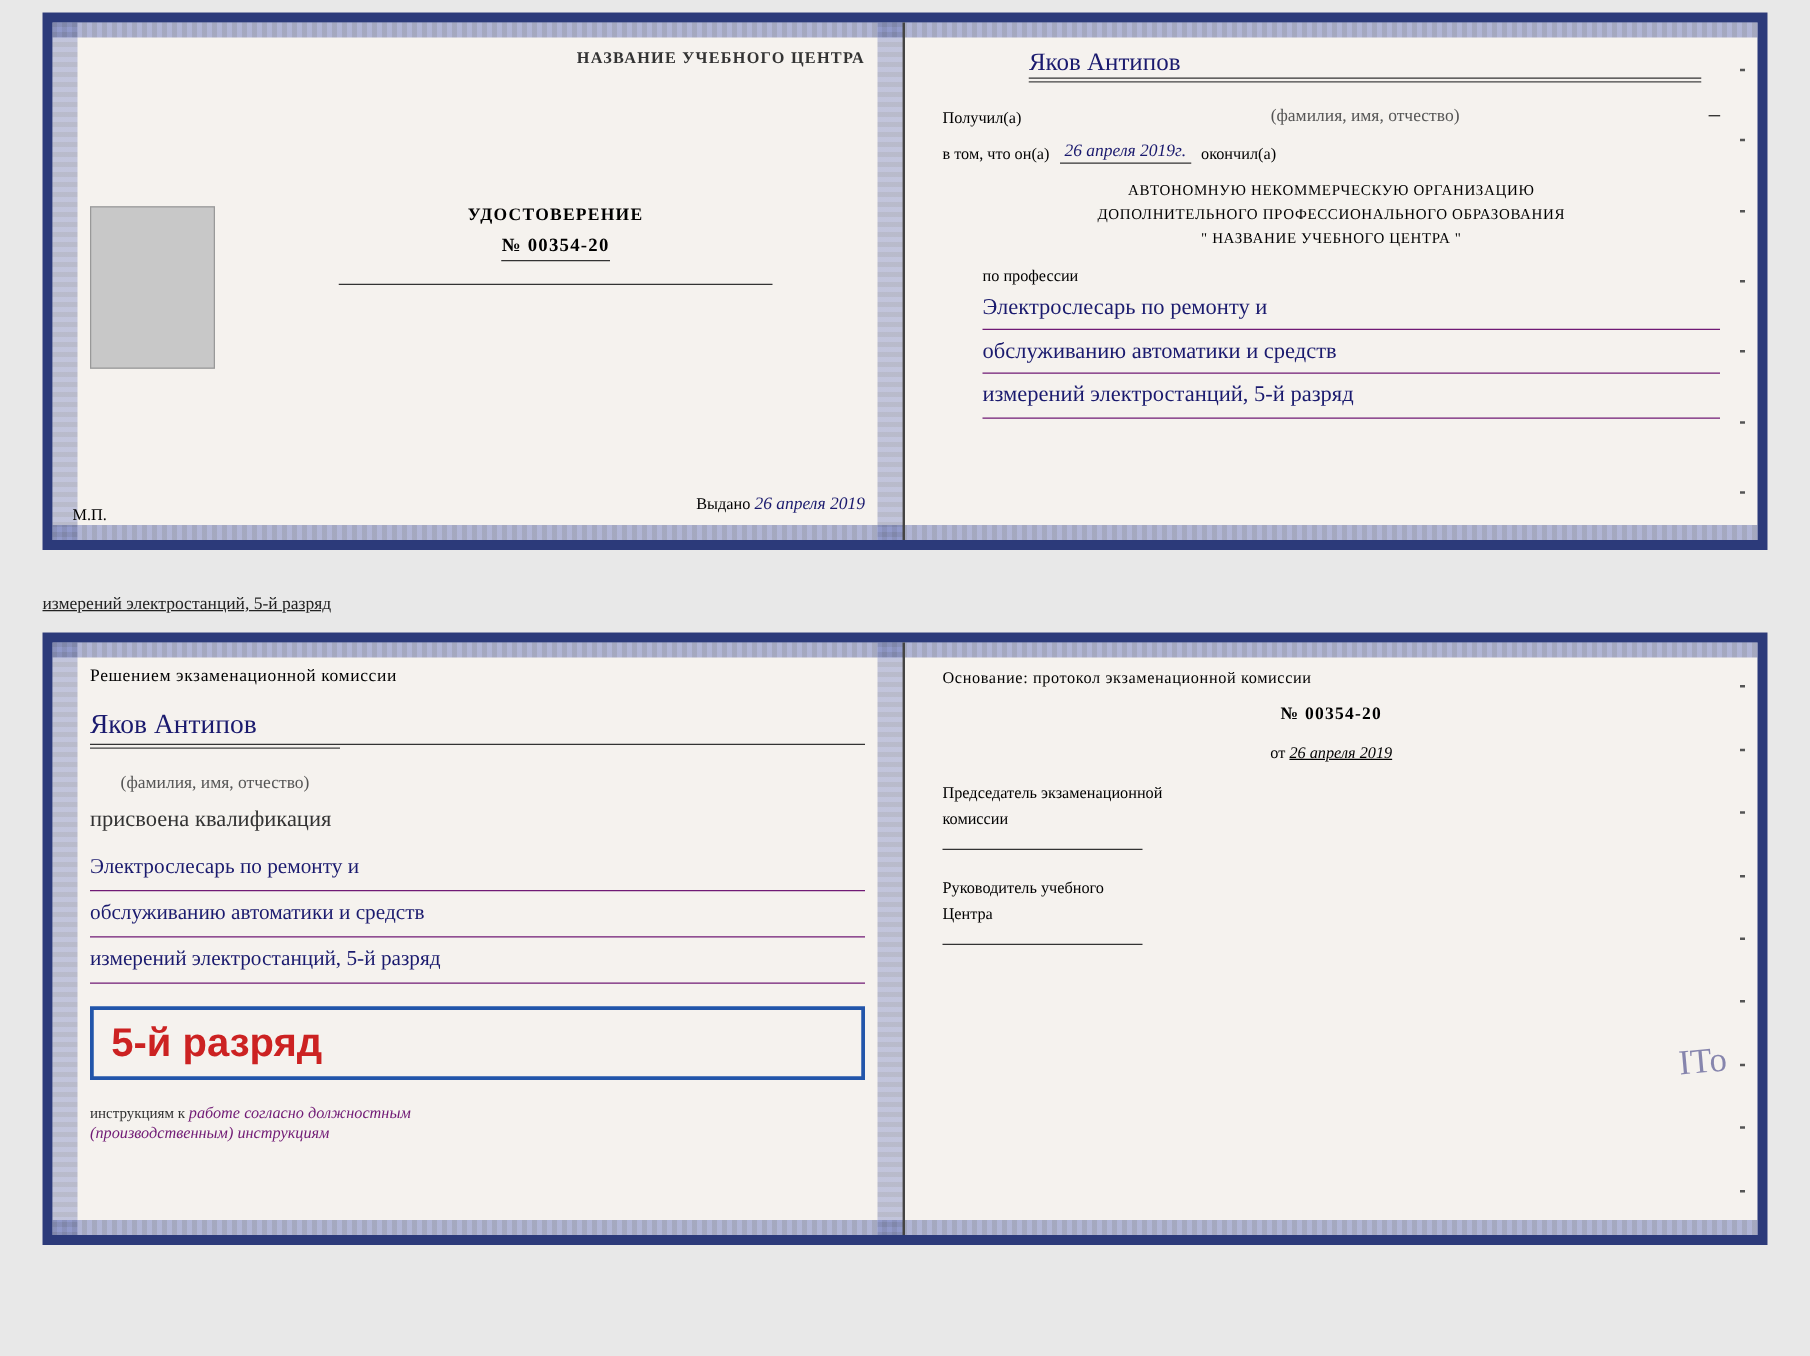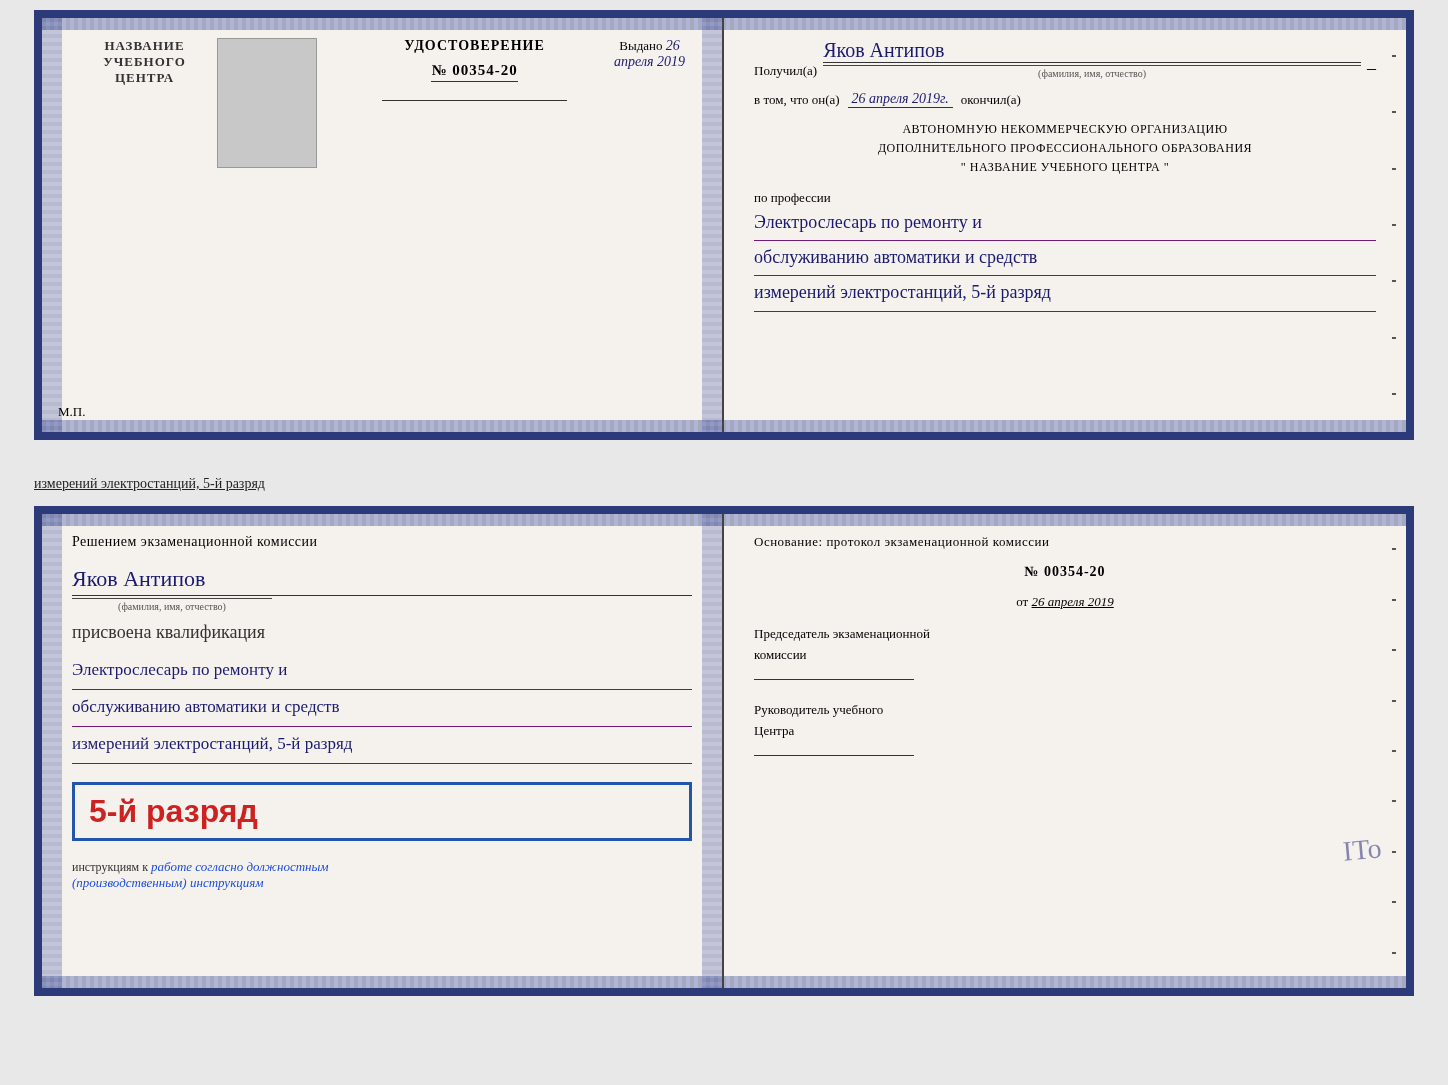--- a/index.html
+++ b/index.html
@@ -23,22 +23,22 @@
       background: #f5f2ee;
       min-height: 430px;
       position: relative;
     }
 
     .doc-left {
       width: 50%;
       border-right: 2px solid #444;
       padding: 20px 30px;
       display: flex;
-      flex-direction: row;
-      align-items: flex-start;
+      flex-direction: column;
+      align-items: flex-end;
       justify-content: space-between;
       position: relative;
     }
 
     .doc-right {
       width: 50%;
       padding: 20px 30px 10px 30px;
       display: flex;
       flex-direction: column;
       gap: 12px;
@@ -125,25 +125,25 @@
     .handwritten-name {
       font-family: 'Segoe Script', 'Brush Script MT', cursive;
       font-size: 20px;
       color: #1a1a6e;
       border-bottom: 1px solid #333;
       flex: 1;
       line-height: 1.2;
     }
 
     .fio-label {
-      font-size: 10px;
+      font-size: 14px;
       text-align: center;
       color: #555;
       border-top: 1px solid #444;
-      padding-top: 2px;
+      padding-top: 20px;
       margin-top: 2px;
     }
 
     .name-block {
       display: flex;
       flex-direction: column;
       flex: 1;
     }
 
     .date-line-row {
@@ -164,20 +164,21 @@
 
     .org-block {
       text-align: center;
       font-size: 12px;
       letter-spacing: 0.5px;
       line-height: 1.6;
     }
 
     .profession-block {
       font-size: 13px;
+      margin-left: 32px;
     }
 
     .handwritten-profession {
       font-family: 'Segoe Script', 'Brush Script MT', cursive;
       font-size: 18px;
       color: #1a1a6e;
       line-height: 1.8;
     }
 
     .underlined-hand {
@@ -317,21 +318,21 @@
 
     .allowed-work {
       font-size: 12px;
       color: #333;
     }
 
     .handwritten-work {
       font-family: 'Segoe Script', 'Brush Script MT', cursive;
       font-size: 13px;
       font-style: italic;
-      color: #1d4ed8;
+      color: #701a75;
     }
 
     
     .basis-title {
       font-size: 13px;
       letter-spacing: 0.5px;
     }
 
     .protocol-number {
       font-size: 14px;

